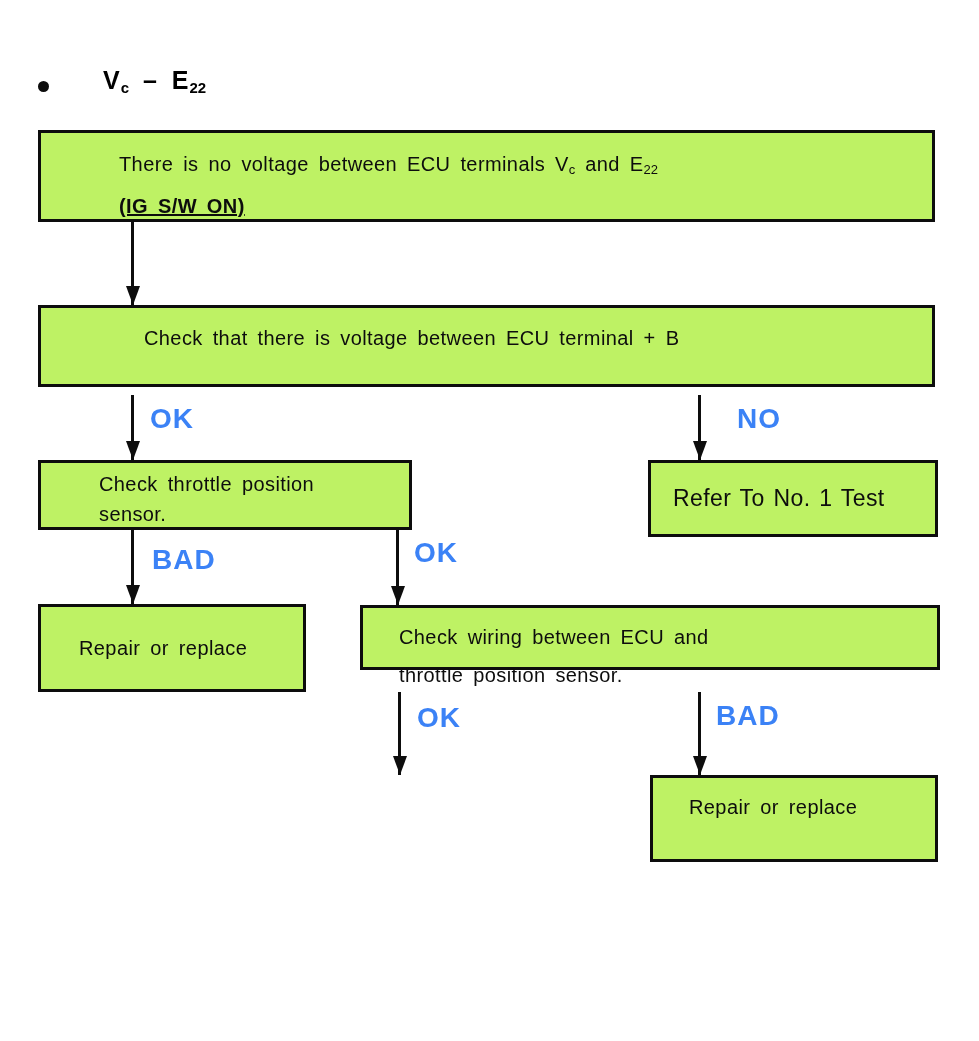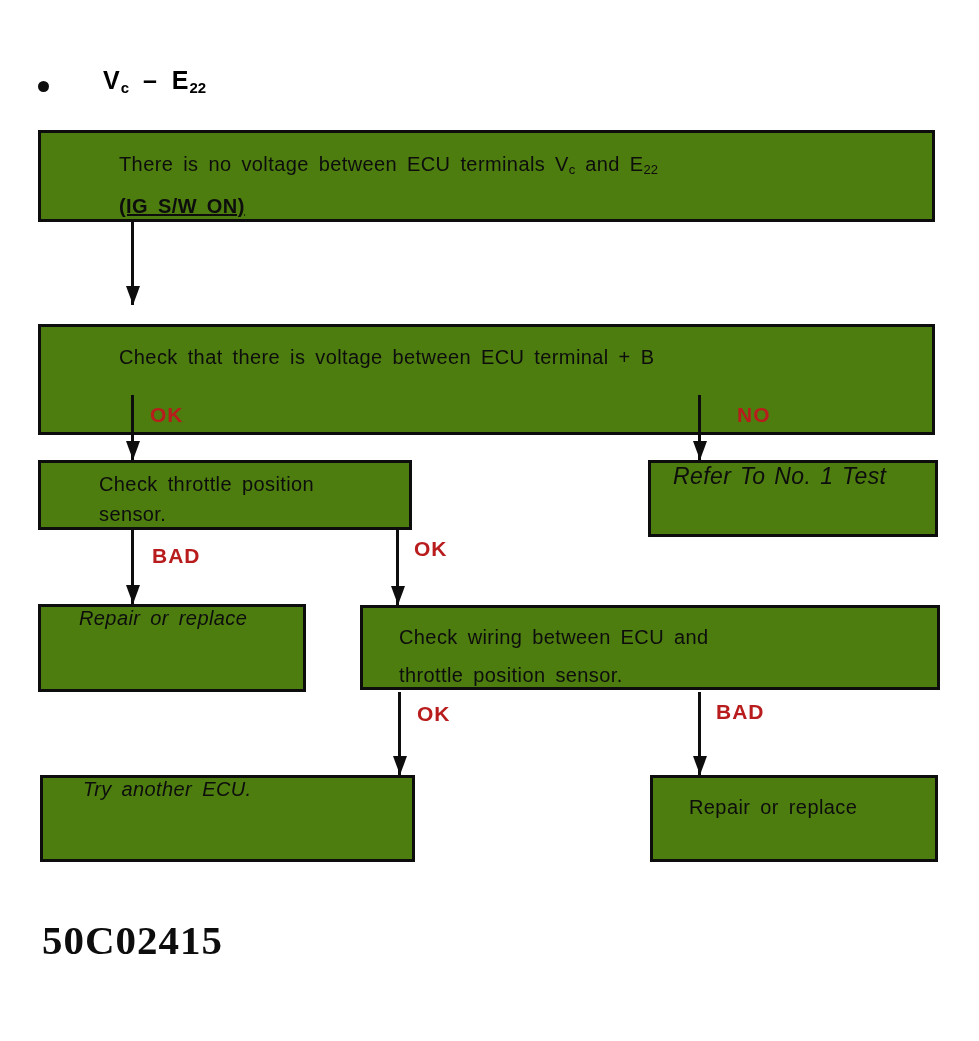--- a/index.html
+++ b/index.html
@@ -13,21 +13,21 @@
     height: 1041px;
     background: #ffffff;
     font-family: "Liberation Sans", sans-serif;
     color: #0d0d0d;
     overflow: hidden;
   }
   
   .fbox {
     position: absolute;
     border: 3px solid #0d0d0d;
-    background: #4d7c0f;
+    background: #bef264;
     box-sizing: border-box;
     font-size: 20px;
     letter-spacing: 0.4px;
     word-spacing: 4px;
     color: #0d0d0d;
   }
   .fbox .ln { display: block; }
   .b { font-weight: bold; text-decoration: underline; }
   sub.term {
     font-size: 13px;
@@ -49,23 +49,23 @@
     width: 0;
     height: 0;
     border-left: 7px solid transparent;
     border-right: 7px solid transparent;
     border-top: 19px solid #0d0d0d;
   }
   
   .elabel {
     position: absolute;
     font-weight: bold;
-    font-size: 21px;
+    font-size: 28px;
     letter-spacing: 1px;
-    color: #b91c1c;
+    color: #3b82f6;
     white-space: nowrap;
   }
   
   #bullet-dot {
     position: absolute;
     left: 38px;
     top: 81px;
     width: 11px;
     height: 11px;
     border-radius: 50%;
@@ -88,21 +88,21 @@
     left: 42px;
     top: 916px;
     font-family: "Liberation Serif", "DejaVu Serif", serif;
     font-weight: bold;
     font-size: 41px;
     letter-spacing: 1px;
     color: #0d0d0d;
   }
   .vcenter {
     display: flex;
-    font-style: italic;
+    align-items: center;
   }
 </style>
 </head>
 <body>
 
 <div id="canvas">
 
   <span id="bullet-dot"></span>
   <div id="terminal-heading">
     <span>V</span><sub class="term">c</sub>
@@ -110,21 +110,21 @@
     <span>E</span><sub class="term">22</sub>
   </div>
 
   <div class="fbox" style="left:38px; top:130px; width:897px; height:92px; padding:13px 20px 0 78px; line-height:37px;">
     <span class="ln"><span>There is no voltage between ECU terminals V</span><sub class="term">c</sub><span> and E</span><sub class="term">22</sub></span>
     <span class="ln b">(IG S/W ON)</span>
   </div>
 
   <div class="arrow" style="left:131px; top:222px; height:83px;"></div>
 
-  <div class="fbox" style="left:38px; top:305px; width:897px; height:111px; padding:12px 20px 0 78px; line-height:37px;margin-top:19px;">
+  <div class="fbox" style="left:38px; top:305px; width:897px; height:82px; padding:12px 20px 0 103px; line-height:37px;">
     <span class="ln">Check that there is voltage between ECU terminal + B</span>
   </div>
 
   <div class="arrow" style="left:131px; top:395px; height:65px;"></div>
   <span class="elabel" style="left:150px; top:403px;">OK</span>
   <div class="arrow" style="left:698px; top:395px; height:65px;"></div>
   <span class="elabel" style="left:737px; top:403px;">NO</span>
 
   <div class="fbox" style="left:38px; top:460px; width:374px; height:70px; padding:6px 10px 0 58px; line-height:30px;">
     <span class="ln">Check throttle position</span>
@@ -137,33 +137,29 @@
 
   <div class="arrow" style="left:131px; top:530px; height:74px;"></div>
   <span class="elabel" style="left:152px; top:544px;">BAD</span>
   <div class="arrow" style="left:396px; top:530px; height:75px;"></div>
   <span class="elabel" style="left:414px; top:537px;">OK</span>
 
   <div class="fbox vcenter" style="left:38px; top:604px; width:268px; height:88px; padding:0 0 0 38px;">
     <span>Repair or replace</span>
   </div>
 
-  <div class="fbox" style="left:360px; top:605px; width:580px; height:85px; padding:10px 22px 0 36px; line-height:38px;">
+  <div class="fbox" style="left:360px; top:605px; width:580px; height:65px; padding:10px 22px 0 36px; line-height:38px;">
     <span class="ln">Check wiring between ECU and</span>
     <span class="ln">throttle position sensor.</span>
   </div>
 
   <div class="arrow" style="left:398px; top:692px; height:83px;"></div>
   <span class="elabel" style="left:417px; top:702px;">OK</span>
   <div class="arrow" style="left:698px; top:692px; height:83px;"></div>
   <span class="elabel" style="left:716px; top:700px;">BAD</span>
 
-  <div class="fbox vcenter" style="left:40px; top:775px; width:375px; height:87px; padding:0 0 0 40px;">
-    <span>Try another ECU.</span>
-  </div>
 
   <div class="fbox" style="left:650px; top:775px; width:288px; height:87px; padding:11px 8px 0 36px; line-height:37px;">
     <span class="ln">Repair or replace</span>
   </div>
 
-  <div id="figure-code">50C02415</div>
 
 </div>
 
 </body></html>

